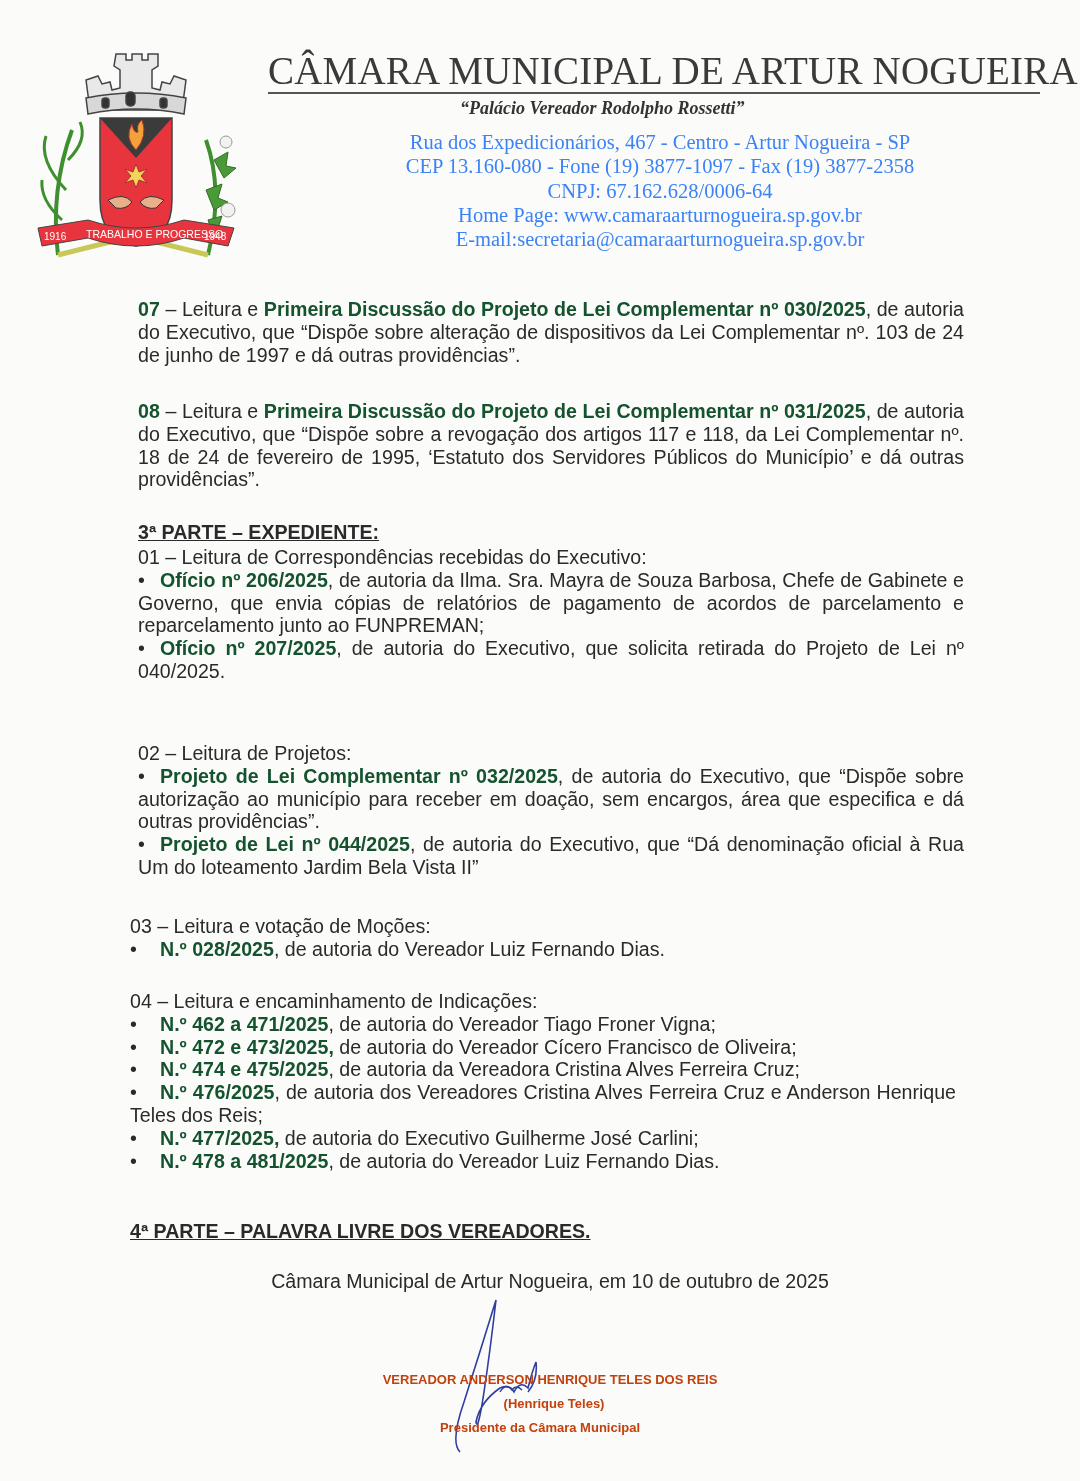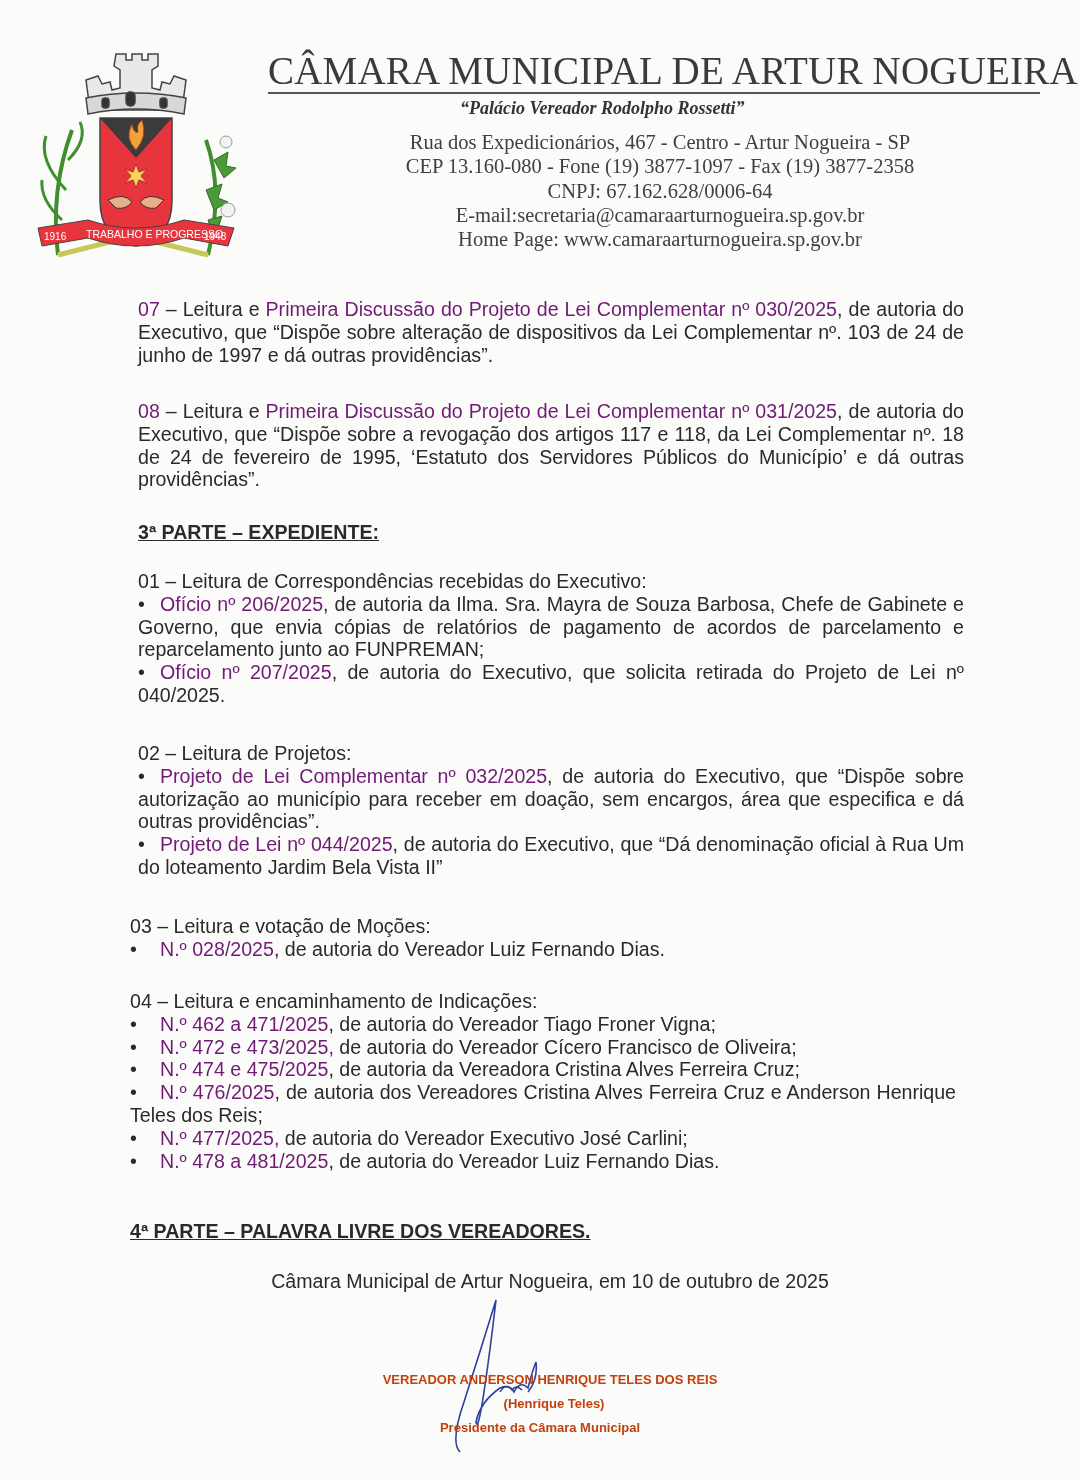--- a/index.html
+++ b/index.html
@@ -13,28 +13,28 @@
     font-family: "Liberation Serif", serif; font-size: 39px; color: #3a3a3a;
     letter-spacing: 0.2px; white-space: nowrap;
   }
   .lh-rule { position: absolute; left: 268px; top: 92px; width: 772px; height: 2px; background: #555; }
   .lh-sub {
     position: absolute; left: 0; width: 969px; text-align: center; padding-left: 280px; box-sizing: border-box;
     font-family: "Liberation Serif", serif; color: #333;
   }
   .lh-palace { top: 98px; font-size: 18px; font-style: italic; font-weight: bold; padding-left: 460px; padding-right: 0; text-align: left; }
   .lh-lines { position: absolute; left: 360px; top: 130px; width: 600px; text-align: center;
-    font-family: "Liberation Serif", serif; font-size: 20.5px; line-height: 24.3px; color: #404040; }
+    font-family: "Liberation Serif", serif; font-size: 20.5px; line-height: 24.3px; color: #3b82f6; }
   .body-text {
     position: absolute; left: 138px; width: 826px;
     font-family: "Liberation Sans", sans-serif; font-size: 19.6px; line-height: 22.8px; color: #2a2a2a;
     text-align: justify;
   }
   .body-text.wide { left: 130px; width: 830px; }
-  b { font-weight: normal; color: #701a75; }
+  b { font-weight: bold; color: #14532d; }
   .section-title { font-weight: bold; text-decoration: underline; }
   .bullet { display: inline-block; width: 22px; text-align: left; }
   .line-block { display: block; }
   .center { text-align: center; }
   .sig-block {
     position: absolute; left: 0; width: 1080px; text-align: center;
     font-family: "Liberation Sans", sans-serif; font-weight: bold; font-size: 13px; line-height: 24px; color: #c2410c;
   }
   .signature { position: absolute; left: 440px; top: 1292px; width: 130px; height: 170px; }
 </style>
@@ -82,37 +82,37 @@
   <text x="176" y="200" font-family="Liberation Sans, sans-serif" font-size="10" fill="#fff">1948</text>
 </svg>
 
 <div class="lh-title">CÂMARA MUNICIPAL DE ARTUR NOGUEIRA</div>
 <div class="lh-rule"></div>
 <div class="lh-sub lh-palace">“Palácio Vereador Rodolpho Rossetti”</div>
 <div class="lh-lines">
   <div>Rua dos Expedicionários, 467 - Centro - Artur Nogueira - SP</div>
   <div>CEP 13.160-080 - Fone (19) 3877-1097 - Fax (19) 3877-2358</div>
   <div>CNPJ: 67.162.628/0006-64</div>
+  <div>Home Page: www.camaraarturnogueira.sp.gov.br</div>
   <div>E-mail:secretaria@camaraarturnogueira.sp.gov.br</div>
-  <div>Home Page: www.camaraarturnogueira.sp.gov.br</div>
 </div>
 
 <div class="body-text" style="top:298px">
   <b>07</b><span> – </span><span>Leitura e </span><b>Primeira Discussão do Projeto de Lei Complementar nº 030/2025</b><span>, de autoria do Executivo, que “Dispõe sobre alteração de dispositivos da Lei Complementar nº. 103 de 24 de junho de 1997 e dá outras providências”.</span>
 </div>
 
 <div class="body-text" style="top:400px">
   <b>08</b><span> – </span><span>Leitura e </span><b>Primeira Discussão do Projeto de Lei Complementar nº 031/2025</b><span>, de autoria do Executivo, que “Dispõe sobre a revogação dos artigos 117 e 118, da Lei Complementar nº. 18 de 24 de fevereiro de 1995, ‘Estatuto dos Servidores Públicos do Município’ e dá outras providências”.</span>
 </div>
 
 <div class="body-text" style="top:521px">
   <span class="section-title">3ª PARTE – EXPEDIENTE:</span>
 </div>
 
-<div class="body-text" style="top:570px">
+<div class="body-text" style="top:546px">
   <span class="line-block">01 – Leitura de Correspondências recebidas do Executivo:</span>
   <span class="line-block"><span class="bullet">•</span><b>Ofício nº 206/2025</b><span>, de autoria da Ilma. Sra. Mayra de Souza Barbosa, Chefe de Gabinete e Governo, que envia cópias de relatórios de pagamento de acordos de parcelamento e reparcelamento junto ao FUNPREMAN;</span></span>
   <span class="line-block"><span class="bullet">•</span><b>Ofício nº 207/2025</b><span>, de autoria do Executivo, que solicita retirada do Projeto de Lei nº 040/2025.</span></span>
 </div>
 
 <div class="body-text" style="top:742px">
   <span class="line-block">02 – Leitura de Projetos:</span>
   <span class="line-block"><span class="bullet">•</span><b>Projeto de Lei Complementar nº 032/2025</b><span>, de autoria do Executivo, que “Dispõe sobre autorização ao município para receber em doação, sem encargos, área que especifica e dá outras providências”.</span></span>
   <span class="line-block"><span class="bullet">•</span><b>Projeto de Lei nº 044/2025</b><span>, de autoria do Executivo, que “Dá denominação oficial à Rua Um do loteamento Jardim Bela Vista II”</span></span>
 </div>
@@ -121,21 +121,21 @@
   <span class="line-block">03 – Leitura e votação de Moções:</span>
   <span class="line-block"><span class="bullet" style="width:30px">•</span><b>N.º 028/2025</b><span>, de autoria do Vereador Luiz Fernando Dias.</span></span>
 </div>
 
 <div class="body-text wide" style="top:990px; width:826px">
   <span class="line-block">04 – Leitura e encaminhamento de Indicações:</span>
   <span class="line-block"><span class="bullet" style="width:30px">•</span><b>N.º 462 a 471/2025</b><span>, de autoria do Vereador Tiago Froner Vigna;</span></span>
   <span class="line-block"><span class="bullet" style="width:30px">•</span><b>N.º 472 e 473/2025,</b><span> de autoria do Vereador Cícero Francisco de Oliveira;</span></span>
   <span class="line-block"><span class="bullet" style="width:30px">•</span><b>N.º 474 e 475/2025</b><span>, de autoria da Vereadora Cristina Alves Ferreira Cruz;</span></span>
   <span class="line-block"><span class="bullet" style="width:30px">•</span><b>N.º 476/2025</b><span>, de autoria dos Vereadores Cristina Alves Ferreira Cruz e Anderson Henrique Teles dos Reis;</span></span>
-  <span class="line-block"><span class="bullet" style="width:30px">•</span><b>N.º 477/2025,</b><span> de autoria do Vereador Executivo José Carlini;</span></span>
+  <span class="line-block"><span class="bullet" style="width:30px">•</span><b>N.º 477/2025,</b><span> de autoria do Executivo Guilherme José Carlini;</span></span>
   <span class="line-block"><span class="bullet" style="width:30px">•</span><b>N.º 478 a 481/2025</b><span>, de autoria do Vereador Luiz Fernando Dias.</span></span>
 </div>
 
 <div class="body-text wide" style="top:1220px">
   <span class="section-title">4ª PARTE – PALAVRA LIVRE DOS VEREADORES.</span>
 </div>
 
 <div class="body-text center" style="left:200px; width:700px; top:1270px; text-align:center">Câmara Municipal de Artur Nogueira, em 10 de outubro de 2025</div>
 
 <svg class="signature" viewBox="0 0 130 170">

